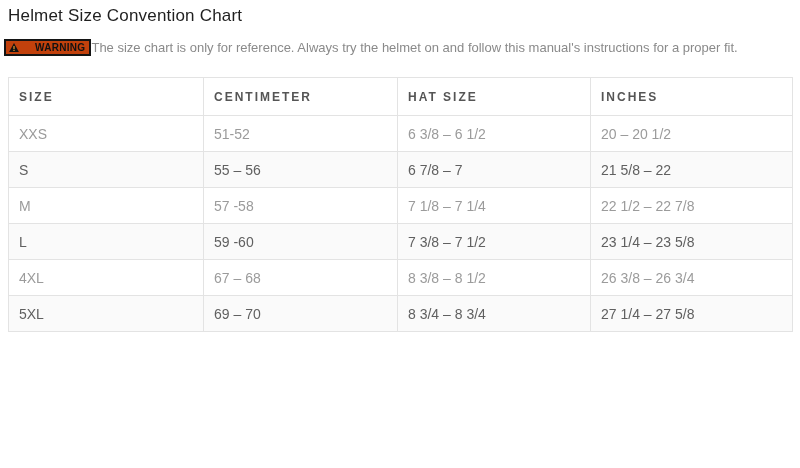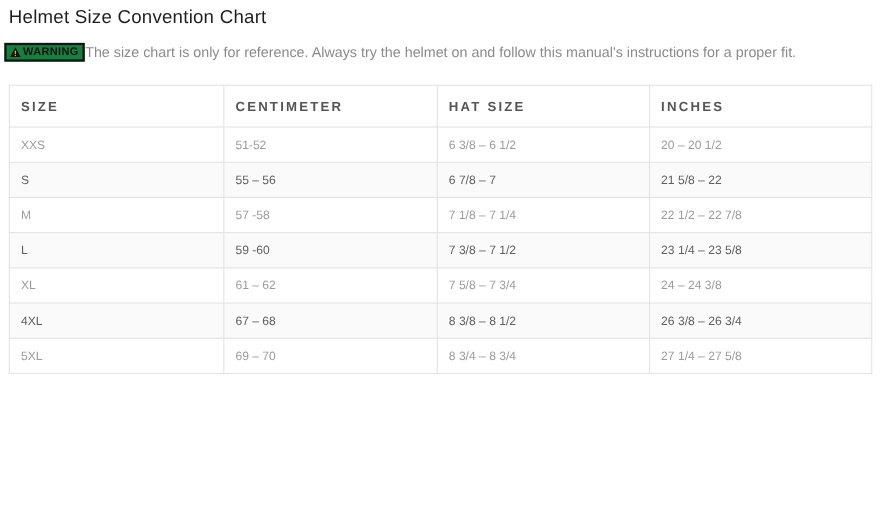--- a/index.html
+++ b/index.html
@@ -17,22 +17,22 @@
     letter-spacing: 0.2px;
   }
   .warning-row {
     display: flex;
     align-items: center;
     margin: 13px 8px 0 4px;
   }
   .warning-badge {
     display: inline-flex;
     align-items: center;
-    gap: 2px;
-    background: #15803d;
+    gap: 16px;
+    background: #c2410c;
     border: 2px solid #141414;
     padding: 1px 4px 1px 3px;
     font-size: 10px;
     font-weight: bold;
     color: #111111;
     letter-spacing: 0.3px;
     flex: 0 0 auto;
   }
   .warning-badge svg { display: block; }
   .warning-text {
@@ -53,21 +53,21 @@
   .size-table th {
     padding: 12px 10px 11px 10px;
     font-size: 12px;
     font-weight: bold;
     color: #555555;
     letter-spacing: 2px;
     background: #ffffff;
   }
   .size-table td {
     padding: 10px 10px 9px 10px;
-    font-size: 11px;
+    font-size: 14px;
   }
   .size-table tbody tr:nth-child(odd)  { background: #ffffff; color: #9b9b9b; }
   .size-table tbody tr:nth-child(even) { background: #fafafa; color: #606060; }
 </style>
 </head>
 <body>
 
 <h1 class="page-title">Helmet Size Convention Chart</h1>
 
 <div class="warning-row">
@@ -118,26 +118,20 @@
       <td>7 1/8 – 7 1/4</td>
       <td>22 1/2 – 22 7/8</td>
     </tr>
     <tr>
       <td>L</td>
       <td>59 -60</td>
       <td>7 3/8 – 7 1/2</td>
       <td>23 1/4 – 23 5/8</td>
     </tr>
     <tr>
-      <td>XL</td>
-      <td>61 – 62</td>
-      <td>7 5/8 – 7 3/4</td>
-      <td>24 – 24 3/8</td>
-    </tr>
-    <tr>
       <td>4XL</td>
       <td>67 – 68</td>
       <td>8 3/8 – 8 1/2</td>
       <td>26 3/8 – 26 3/4</td>
     </tr>
     <tr>
       <td>5XL</td>
       <td>69 – 70</td>
       <td>8 3/4 – 8 3/4</td>
       <td>27 1/4 – 27 5/8</td>

